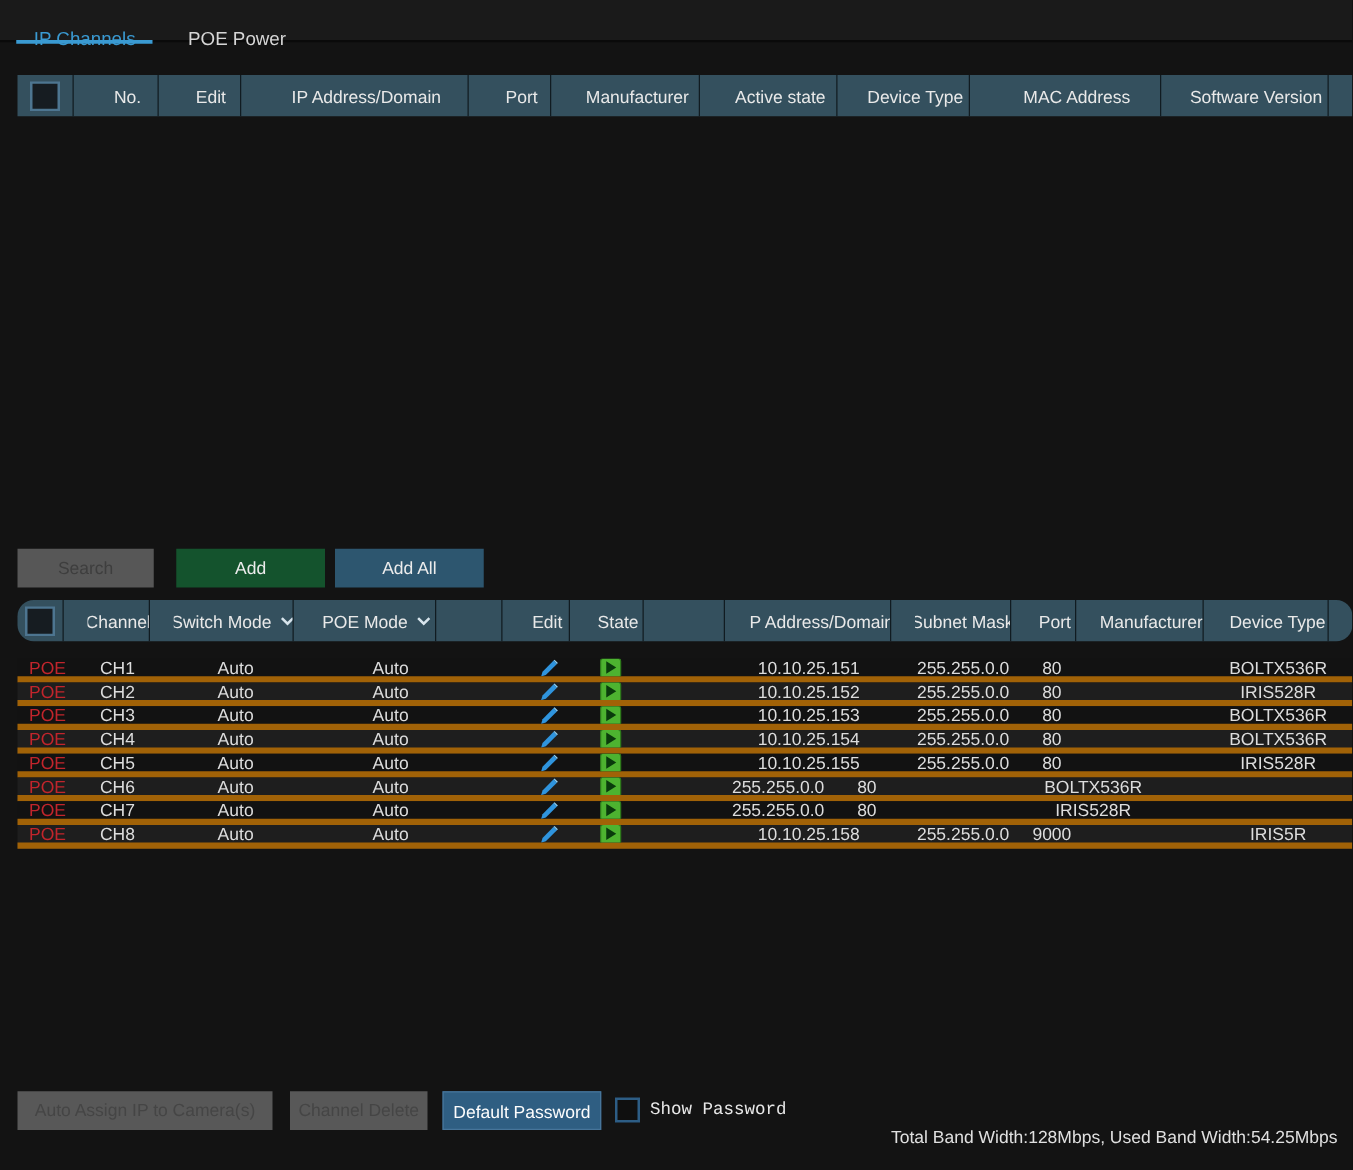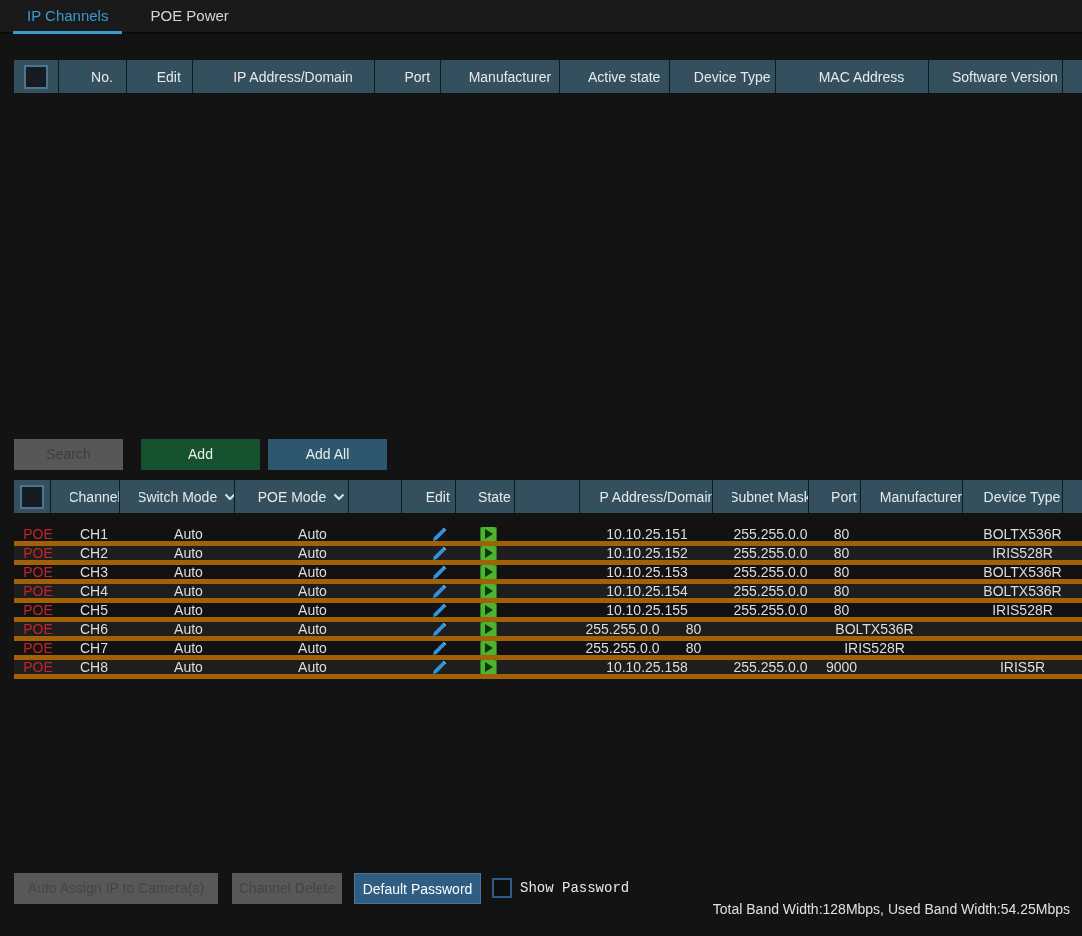--- a/index.html
+++ b/index.html
@@ -2,31 +2,31 @@
 <html><head>
 <meta charset="utf-8">
 <style>
   html,body{margin:0;padding:0;background:#131313;}
   .screen{position:relative;width:1082px;height:936px;background:#131313;overflow:hidden;
           font-family:"Liberation Sans",sans-serif;color:#ddd;}
 
   
   .tabbar{position:absolute;left:0;top:0;width:1082px;height:34px;background:#1a1a1a;
           border-bottom:2px solid #0a0a0a;display:flex;box-sizing:border-box;}
-  .tab{height:34px;line-height:31px;padding:0 14px;font-size:15px;color:#d6d6d6;
+  .tab{height:34px;line-height:31px;padding:16px 14px;font-size:15px;color:#d6d6d6;
        box-sizing:border-box;cursor:default;}
   .tab.first{margin-left:13px;}
   .tab.second{margin-left:14px;}
   .tab.active{color:#3a9ad2;border-bottom:3px solid #3a9ad2;}
 
   
   .thead{position:absolute;left:14px;width:1068px;height:33px;display:flex;
          background:#34505e;font-size:14px;color:#e9e9e9;gap:19px;}
   .t1{top:60px;}
-  .t2{top:480px;}
+  .t2{top:480px;border-radius:13px;}
   .th{height:33px;display:flex;align-items:center;justify-content:center;gap:7px;
       border-right:1px solid #101b21;box-sizing:border-box;white-space:nowrap;overflow:hidden;}
   .th:last-child{border-right:none;}
 
   
   .d0{width:50px}.d1{width:53px}.d2{width:52px}.d3{width:180px}.d4{width:52px}
   .d5{width:110px}.d6{width:100px}.d7{width:96px}.d8{width:147px}.d9{width:127px}
   .d10{flex:1}
 
   

